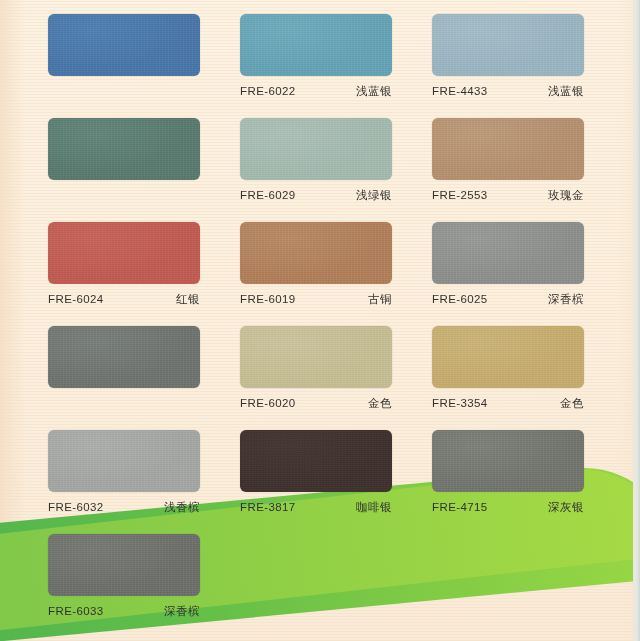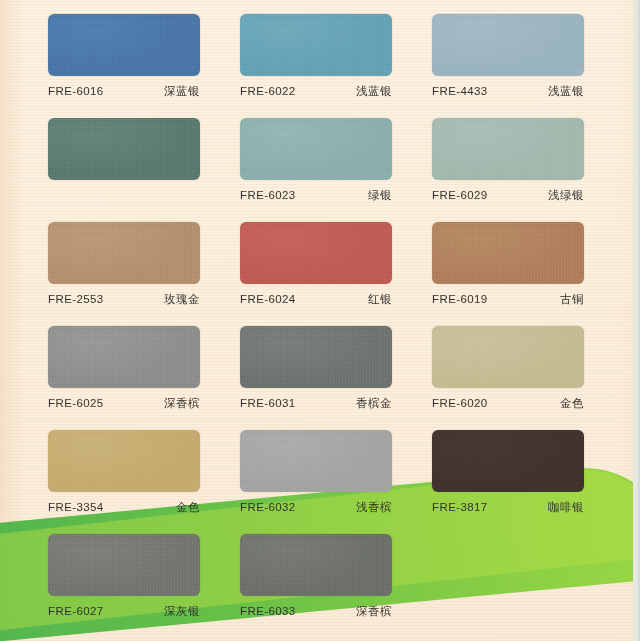--- a/index.html
+++ b/index.html
@@ -114,50 +114,39 @@
 <body>
 
 <div id="page">
 
   <div class="swoosh" id="swoosh-dark"></div>
   <div class="swoosh" id="swoosh-light"></div>
 
   <div id="grid">
       <div class="cell">
         <div class="chip" style="background: rgb(74, 118, 168);"></div>
-        <div class="caption">
-          <span class="code">FRE-6016</span>
-          <span class="cname">深蓝银</span>
-        </div>
       </div>
       <div class="cell">
         <div class="chip" style="background: rgb(102, 162, 181);"></div>
         <div class="caption">
           <span class="code">FRE-6022</span>
           <span class="cname">浅蓝银</span>
         </div>
       </div>
       <div class="cell">
         <div class="chip" style="background: rgb(154, 180, 192);"></div>
         <div class="caption">
           <span class="code">FRE-4433</span>
           <span class="cname">浅蓝银</span>
         </div>
       </div>
       <div class="cell">
         <div class="chip" style="background: rgb(91, 122, 112);"></div>
       </div>
       <div class="cell">
-        <div class="chip" style="background: rgb(139, 176, 172);"></div>
-        <div class="caption">
-          <span class="code">FRE-6023</span>
-          <span class="cname">绿银</span>
-        </div>
-      </div>
-      <div class="cell">
         <div class="chip" style="background: rgb(163, 184, 174);"></div>
         <div class="caption">
           <span class="code">FRE-6029</span>
           <span class="cname">浅绿银</span>
         </div>
       </div>
       <div class="cell">
         <div class="chip" style="background: rgb(180, 144, 112);"></div>
         <div class="caption">
           <span class="code">FRE-2553</span>
@@ -180,24 +169,20 @@
       </div>
       <div class="cell">
         <div class="chip" style="background: rgb(141, 143, 140);"></div>
         <div class="caption">
           <span class="code">FRE-6025</span>
           <span class="cname">深香槟</span>
         </div>
       </div>
       <div class="cell">
         <div class="chip" style="background: rgb(111, 116, 113);"></div>
-        <div class="caption">
-          <span class="code">FRE-6031</span>
-          <span class="cname">香槟金</span>
-        </div>
       </div>
       <div class="cell">
         <div class="chip" style="background: rgb(196, 188, 147);"></div>
         <div class="caption">
           <span class="code">FRE-6020</span>
           <span class="cname">金色</span>
         </div>
       </div>
       <div class="cell">
         <div class="chip" style="background: rgb(196, 171, 110);"></div>
@@ -216,21 +201,21 @@
       <div class="cell">
         <div class="chip" style="background: rgb(64, 51, 48);"></div>
         <div class="caption">
           <span class="code">FRE-3817</span>
           <span class="cname">咖啡银</span>
         </div>
       </div>
       <div class="cell">
         <div class="chip" style="background: rgb(115, 117, 111);"></div>
         <div class="caption">
-          <span class="code">FRE-6027</span>
+          <span class="code">FRE-4715</span>
           <span class="cname">深灰银</span>
         </div>
       </div>
       <div class="cell">
         <div class="chip" style="background: rgb(109, 112, 107);"></div>
         <div class="caption">
           <span class="code">FRE-6033</span>
           <span class="cname">深香槟</span>
         </div>
       </div>

